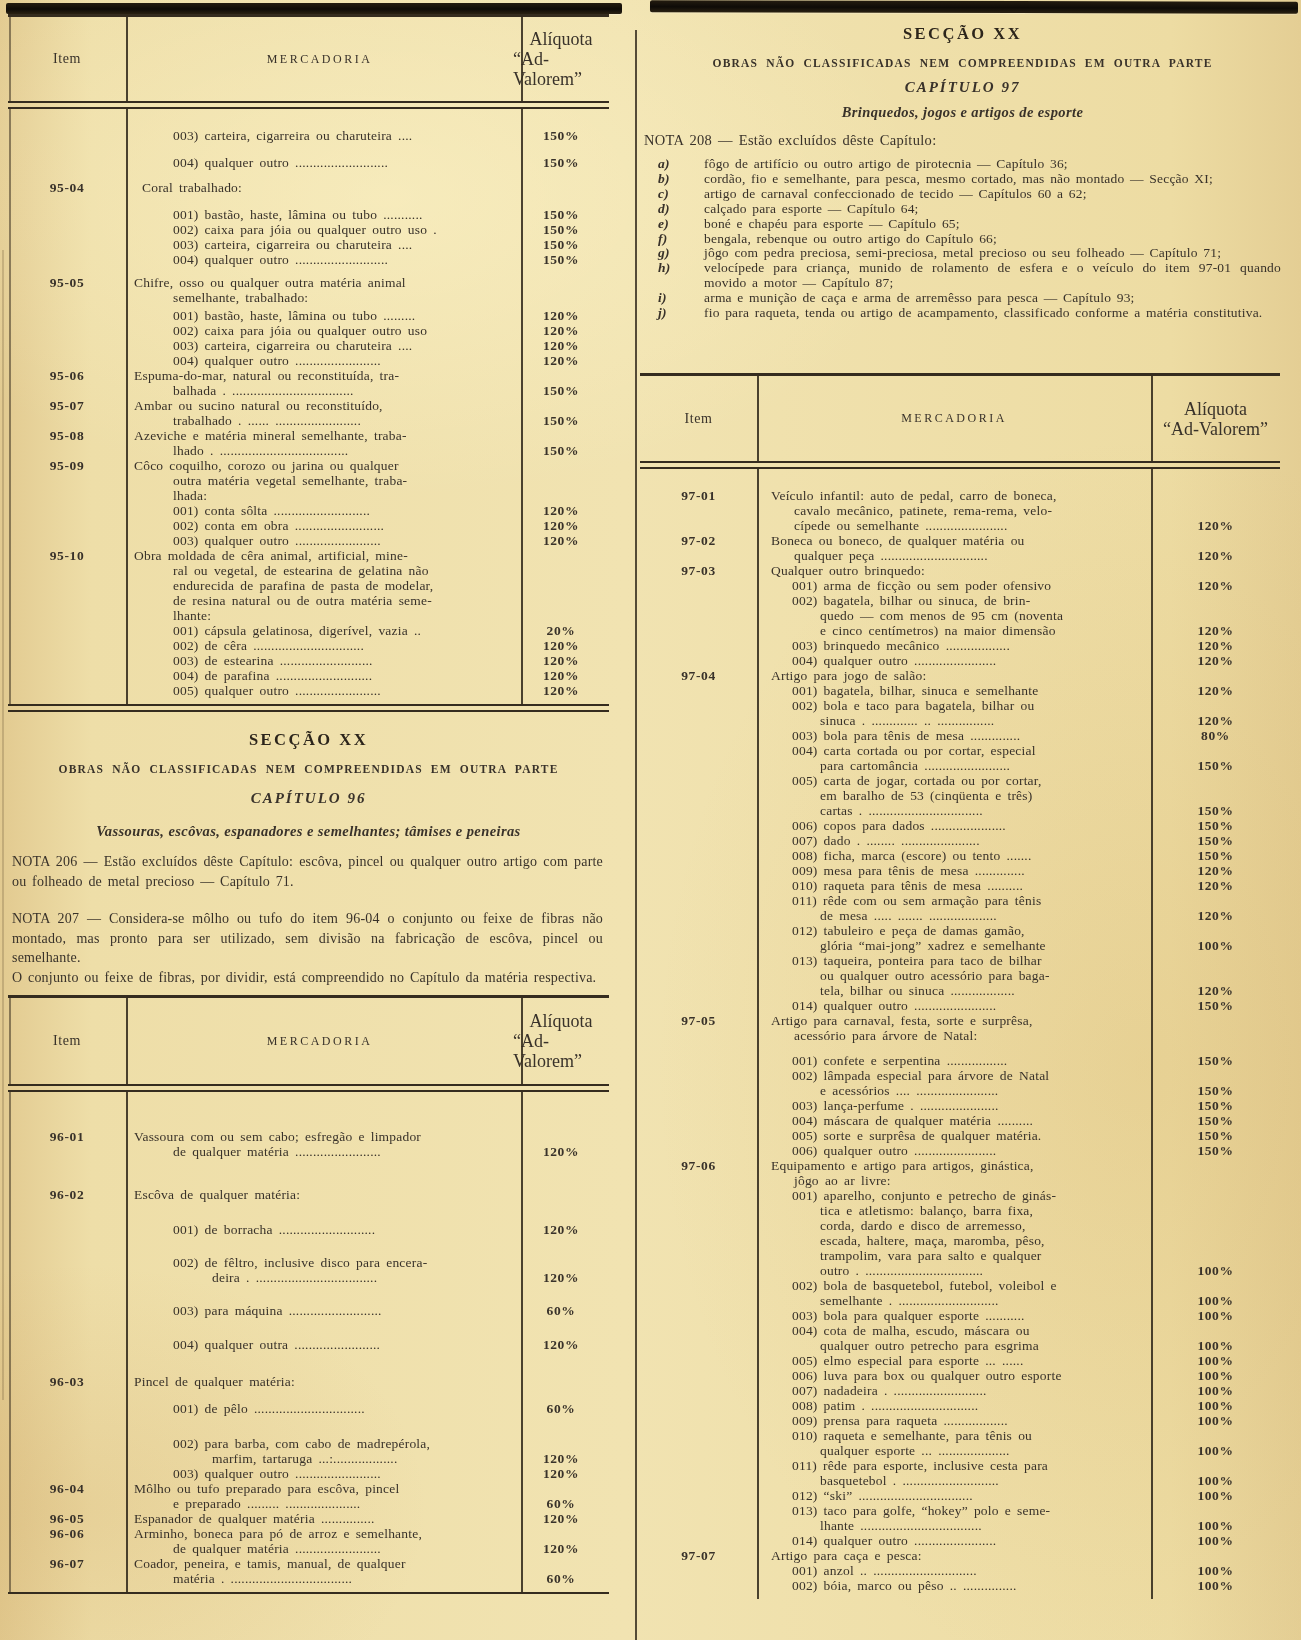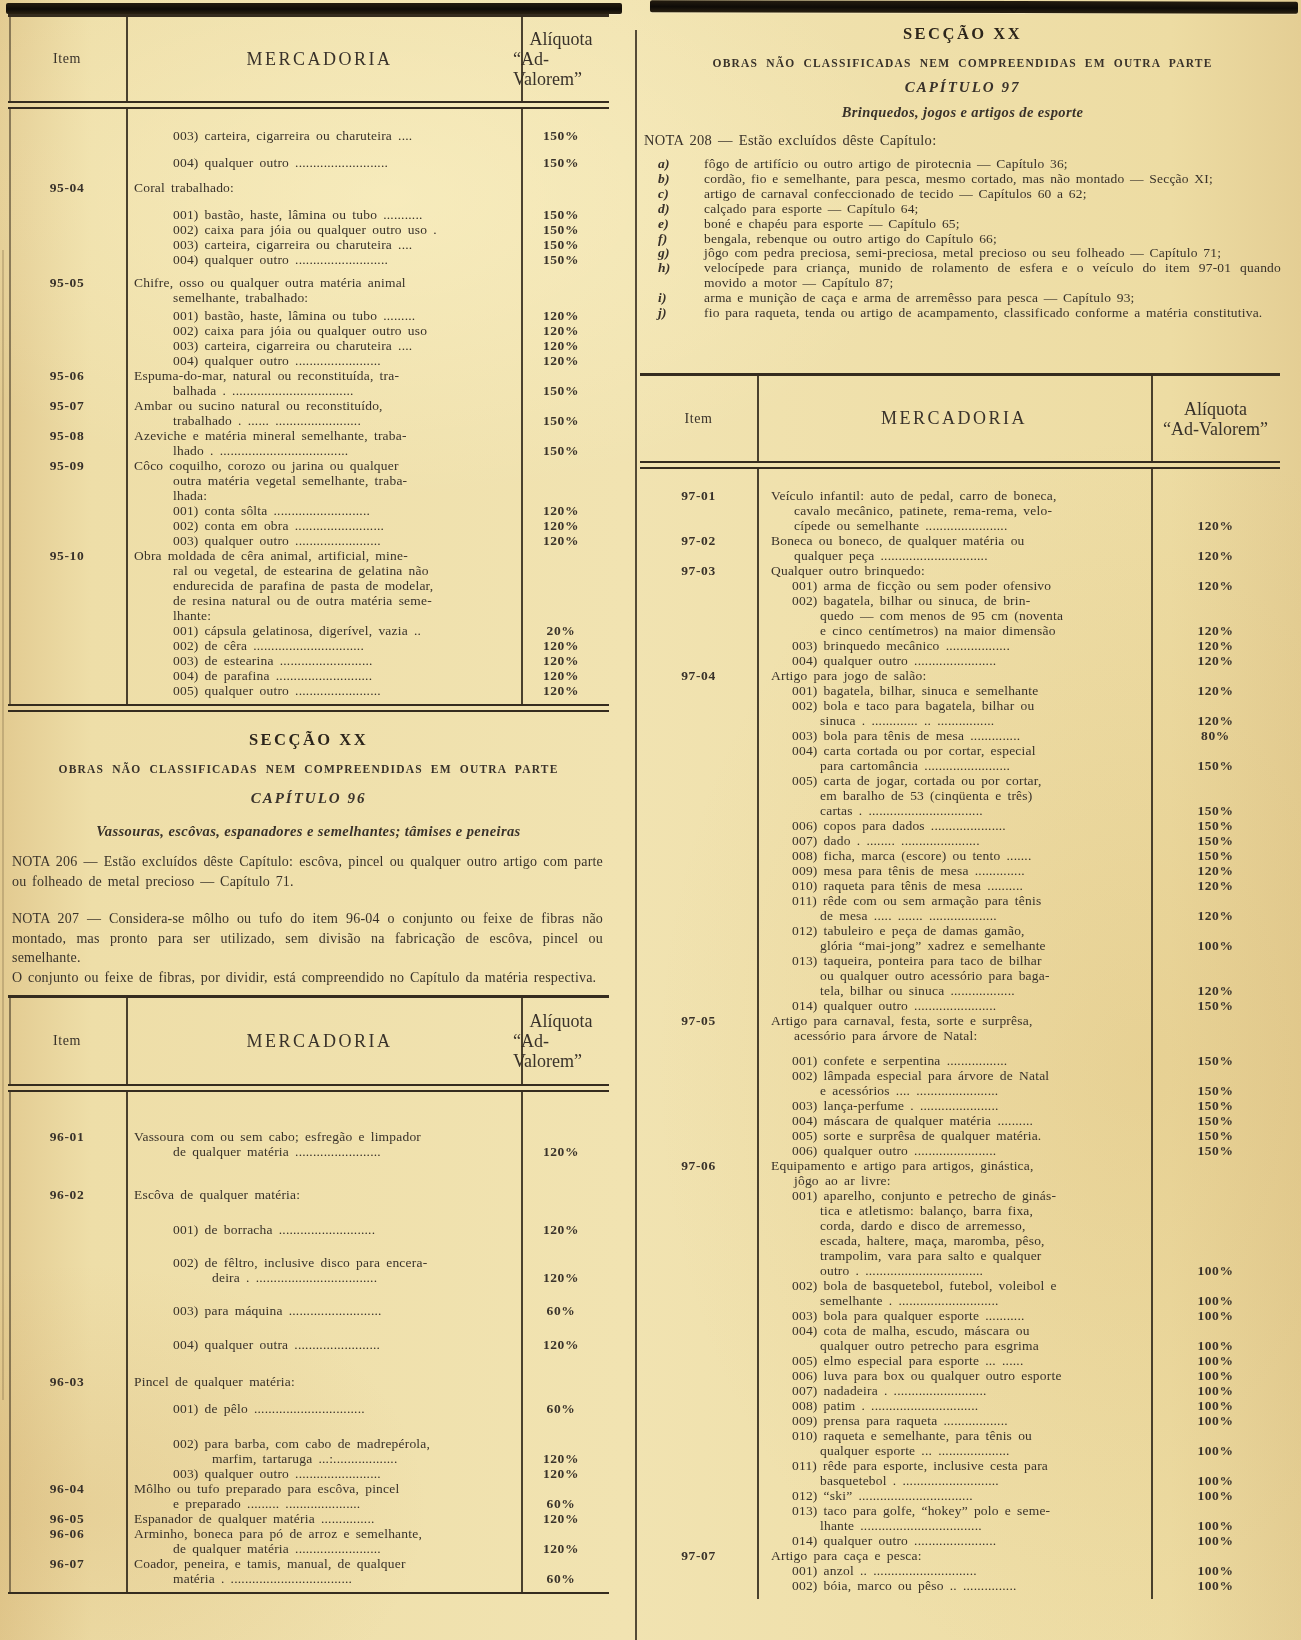--- a/index.html
+++ b/index.html
@@ -29,21 +29,21 @@
 
   .abs{position:absolute;left:0;right:13px;font-family:Liberation Serif, serif;}
 
   
   .ttable{position:relative;}
   .sline{border-top:3px solid var(--rule);height:0;}
   .dline{border-top:2px solid var(--rule);border-bottom:2px solid var(--rule);height:4px;}
   .thead{display:flex;height:84px;align-items:stretch;}
   .h-cell{display:flex;flex-direction:column;align-items:center;justify-content:center;}
   .h-item{font-size:14px;letter-spacing:.6px;}
-  .h-merc{flex:1;font-size:18px;letter-spacing:2.5px;}
+  .h-merc{flex:1;font-size:12px;letter-spacing:2.5px;}
   .h-rate{font-size:18px;line-height:20px;}
   .tbody{position:relative;padding-top:7px;padding-bottom:6px;}
   .trow{display:flex;height:15px;line-height:15px;font-size:13.5px;letter-spacing:.2px;word-spacing:2.5px;}
   .c-item{text-align:center;font-weight:bold;letter-spacing:.6px;flex:none;}
   .c-merc{flex:1 1 auto;min-width:0;white-space:nowrap;overflow:hidden;}
   .c-rate{text-align:center;font-weight:bold;letter-spacing:.6px;flex:none;}
   .vl{position:absolute;top:0;bottom:0;width:1.6px;background:rgba(45,36,24,.85);}
 
   .t-left .h-item,.t-left .c-item{width:118px;}
   .t-left .h-rate,.t-left .c-rate{width:96px;}
@@ -106,21 +106,21 @@
       <div class="trow ind2" style="margin-top: 12px;">
             <div class="c-item"></div>
             <div class="c-merc">003) carteira, cigarreira ou charuteira ....</div>
             <div class="c-rate">150%</div>
           </div>
           <div class="trow ind2" style="margin-top: 12px;">
             <div class="c-item"></div>
             <div class="c-merc">004) qualquer outro ..........................</div>
             <div class="c-rate">150%</div>
           </div>
-          <div class="trow ind0" style="margin-top: 10px;">
+          <div class="trow ind0" style="margin-top: 10px; gap: 8px;">
             <div class="c-item">95-04</div>
             <div class="c-merc">Coral trabalhado:</div>
             <div class="c-rate"></div>
           </div>
           <div class="trow ind2" style="margin-top: 12px;">
             <div class="c-item"></div>
             <div class="c-merc">001) bastão, haste, lâmina ou tubo ...........</div>
             <div class="c-rate">150%</div>
           </div>
           <div class="trow ind2">

